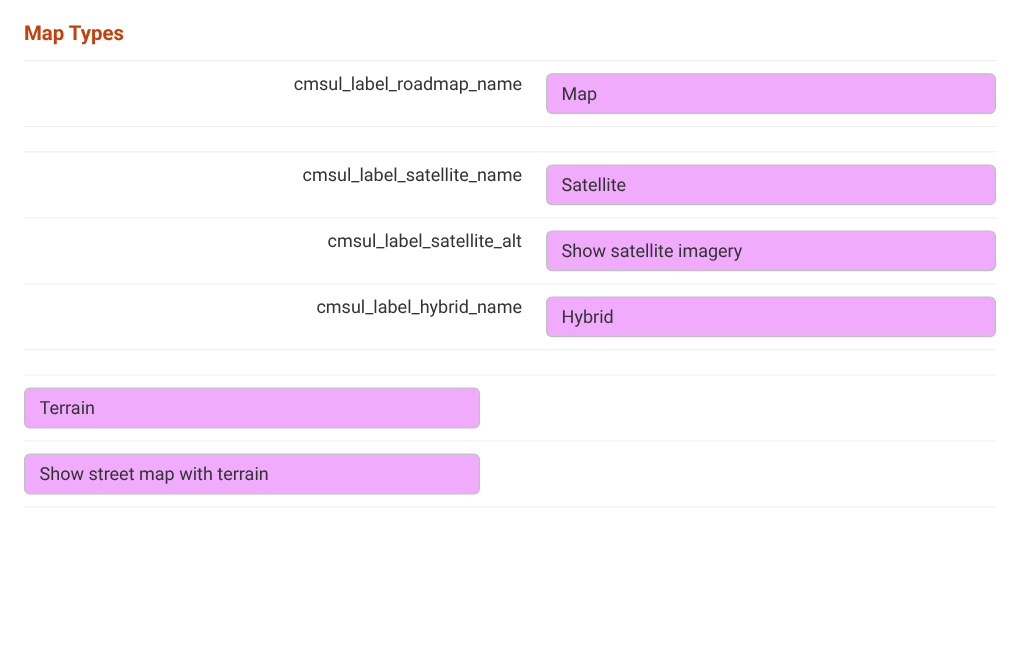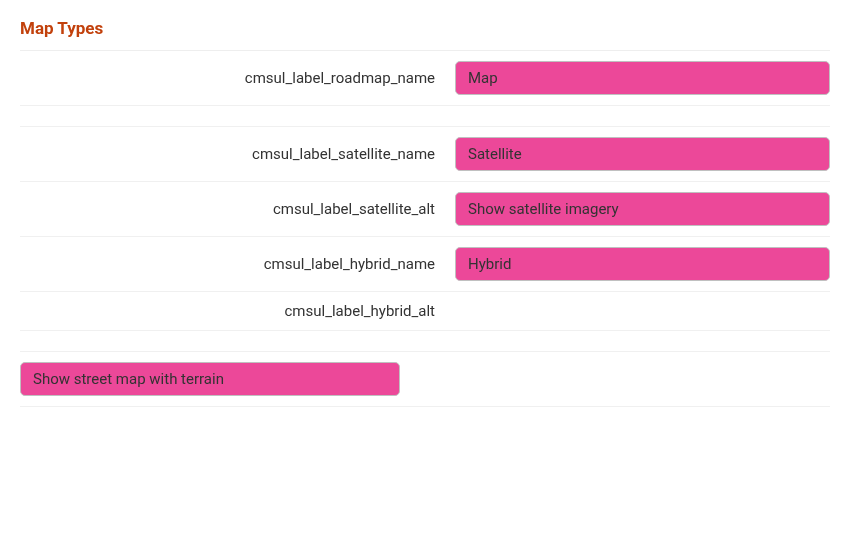--- a/index.html
+++ b/index.html
@@ -16,41 +16,40 @@
     }
     .section-title {
       font-size: 17px;
       font-weight: 700;
       color: #c2410c;
       padding: 8px 0 12px 0;
       border-bottom: 1px solid #eee;
     }
     .form-row {
       display: flex;
-      align-items: center;
       padding: 10px 0;
       border-bottom: 1px solid #f0f0f0;
     }
     .form-label {
       width: 435px;
       text-align: right;
       padding-right: 20px;
       color: #333;
       font-size: 15px;
     }
     .form-input-wrap {
       flex: 1;
       max-width: 380px;
     }
     .form-input {
       width: 100%;
       padding: 7px 12px;
       font-size: 15px;
       color: #333;
-      background: #ec4899;
+      background: #f0abfc;
       border: 1px solid #c0c0c0;
       border-radius: 5px;
       font-family: inherit;
     }
   </style>
 </head>
 <body>
 
 <div class="section-title">Map Types</div>
 
@@ -79,23 +78,25 @@
 </div>
 
 <div class="form-row">
   <div class="form-label">cmsul_label_hybrid_name</div>
   <div class="form-input-wrap">
     <input type="text" class="form-input" value="Hybrid" style="">
   </div>
 </div>
 
 <div class="form-row">
-  <div class="form-label">cmsul_label_hybrid_alt</div>
 </div>
 
 <div class="form-row">
+  <div class="form-input-wrap">
+    <input type="text" class="form-input" value="Terrain" style="">
+  </div>
 </div>
 
 <div class="form-row">
   <div class="form-input-wrap">
     <input type="text" class="form-input" value="Show street map with terrain" style="">
   </div>
 </div>
 
 </body></html>

